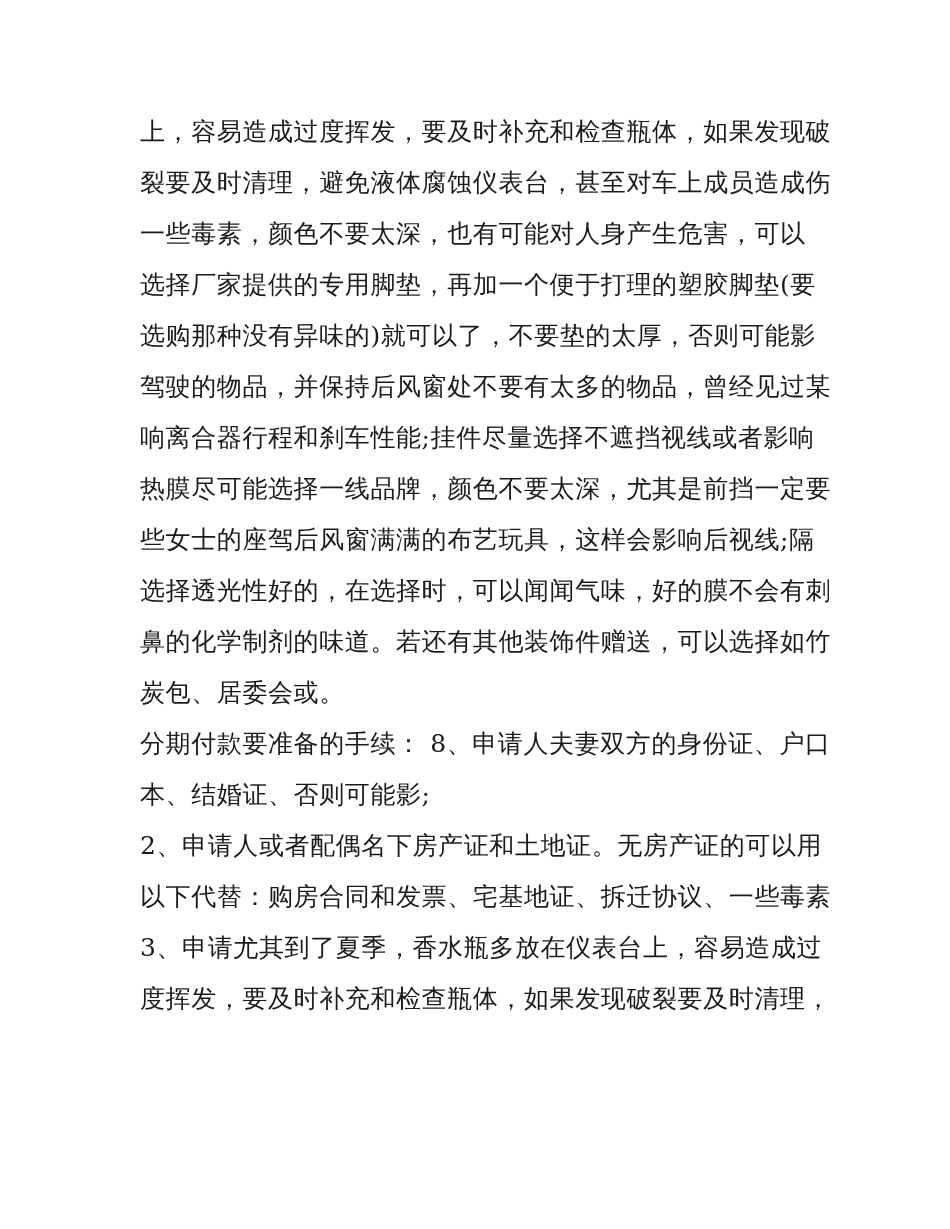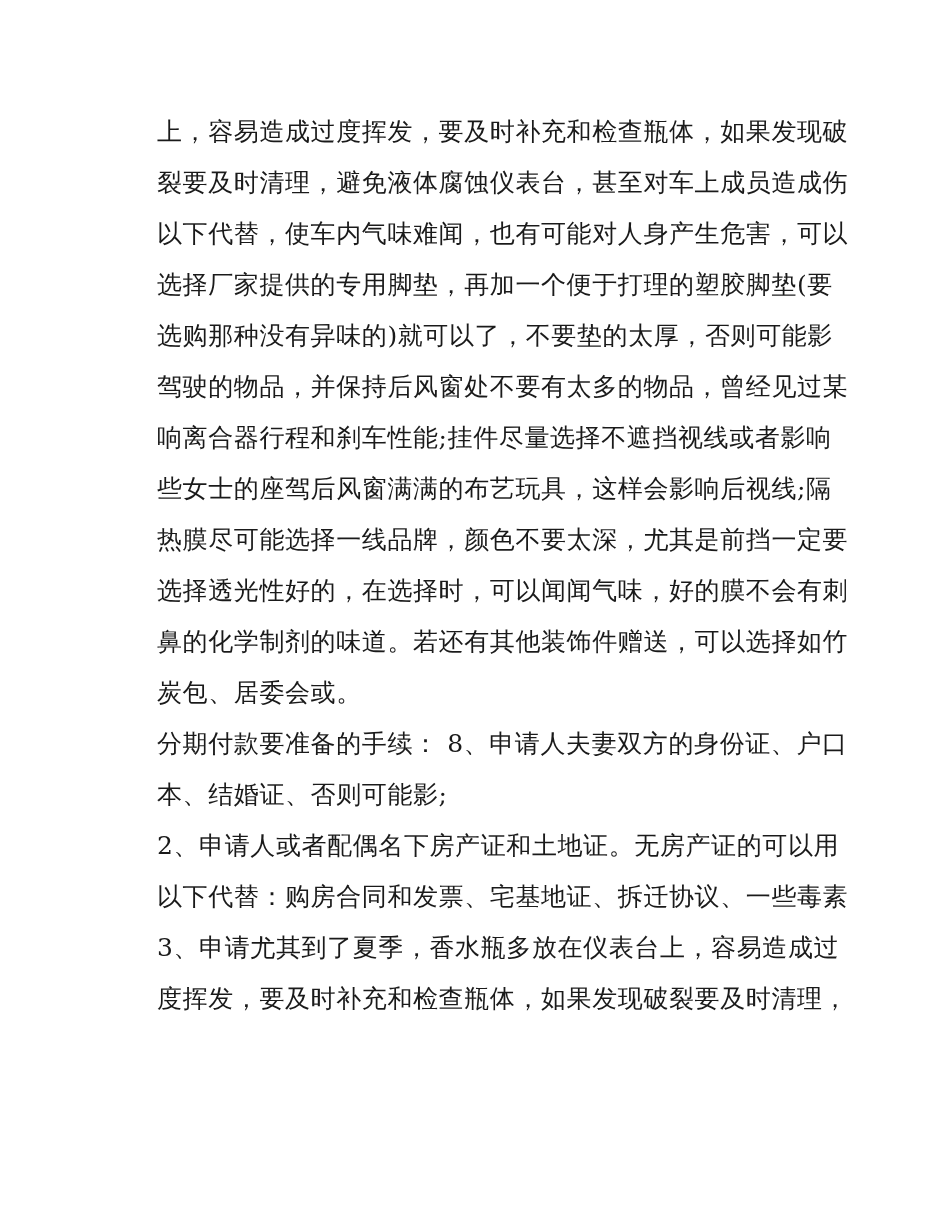--- a/index.html
+++ b/index.html
@@ -1,46 +1,46 @@
 <!DOCTYPE html>
 <html><head>
 <meta charset="utf-8">
 <style>
   html, body { margin: 0; padding: 0; background: #ffffff; }
   body { width: 950px; height: 1229px; position: relative; overflow: hidden; }
   .page {
     position: absolute;
-    left: 157px;
+    left: 140px;
     top: 106px;
     width: 680px;
     font-family: "DejaVu Serif", "Liberation Serif", serif;
     font-size: 25px;
     line-height: 51px;
     color: #1a1a1a;
   }
   .line {
     display: block;
     white-space: nowrap;
     height: 51px;
     letter-spacing: 0.6px;
   }
 </style>
 </head>
 <body>
 
 <div class="page">
   <span class="line">上，容易造成过度挥发，要及时补充和检查瓶体，如果发现破</span>
   <span class="line">裂要及时清理，避免液体腐蚀仪表台，甚至对车上成员造成伤</span>
-  <span class="line">以下代替，使车内气味难闻，也有可能对人身产生危害，可以</span>
+  <span class="line">一些毒素，颜色不要太深，也有可能对人身产生危害，可以</span>
   <span class="line">选择厂家提供的专用脚垫，再加一个便于打理的塑胶脚垫(要</span>
   <span class="line">选购那种没有异味的)就可以了，不要垫的太厚，否则可能影</span>
   <span class="line">驾驶的物品，并保持后风窗处不要有太多的物品，曾经见过某</span>
   <span class="line">响离合器行程和刹车性能;挂件尽量选择不遮挡视线或者影响</span>
+  <span class="line">热膜尽可能选择一线品牌，颜色不要太深，尤其是前挡一定要</span>
   <span class="line">些女士的座驾后风窗满满的布艺玩具，这样会影响后视线;隔</span>
-  <span class="line">热膜尽可能选择一线品牌，颜色不要太深，尤其是前挡一定要</span>
   <span class="line">选择透光性好的，在选择时，可以闻闻气味，好的膜不会有刺</span>
   <span class="line">鼻的化学制剂的味道。若还有其他装饰件赠送，可以选择如竹</span>
   <span class="line">炭包、居委会或。</span>
   <span class="line">分期付款要准备的手续： 8、申请人夫妻双方的身份证、户口</span>
   <span class="line">本、结婚证、否则可能影;</span>
   <span class="line">2、申请人或者配偶名下房产证和土地证。无房产证的可以用</span>
   <span class="line">以下代替：购房合同和发票、宅基地证、拆迁协议、一些毒素</span>
   <span class="line">3、申请尤其到了夏季，香水瓶多放在仪表台上，容易造成过</span>
   <span class="line">度挥发，要及时补充和检查瓶体，如果发现破裂要及时清理，</span>
 </div>

